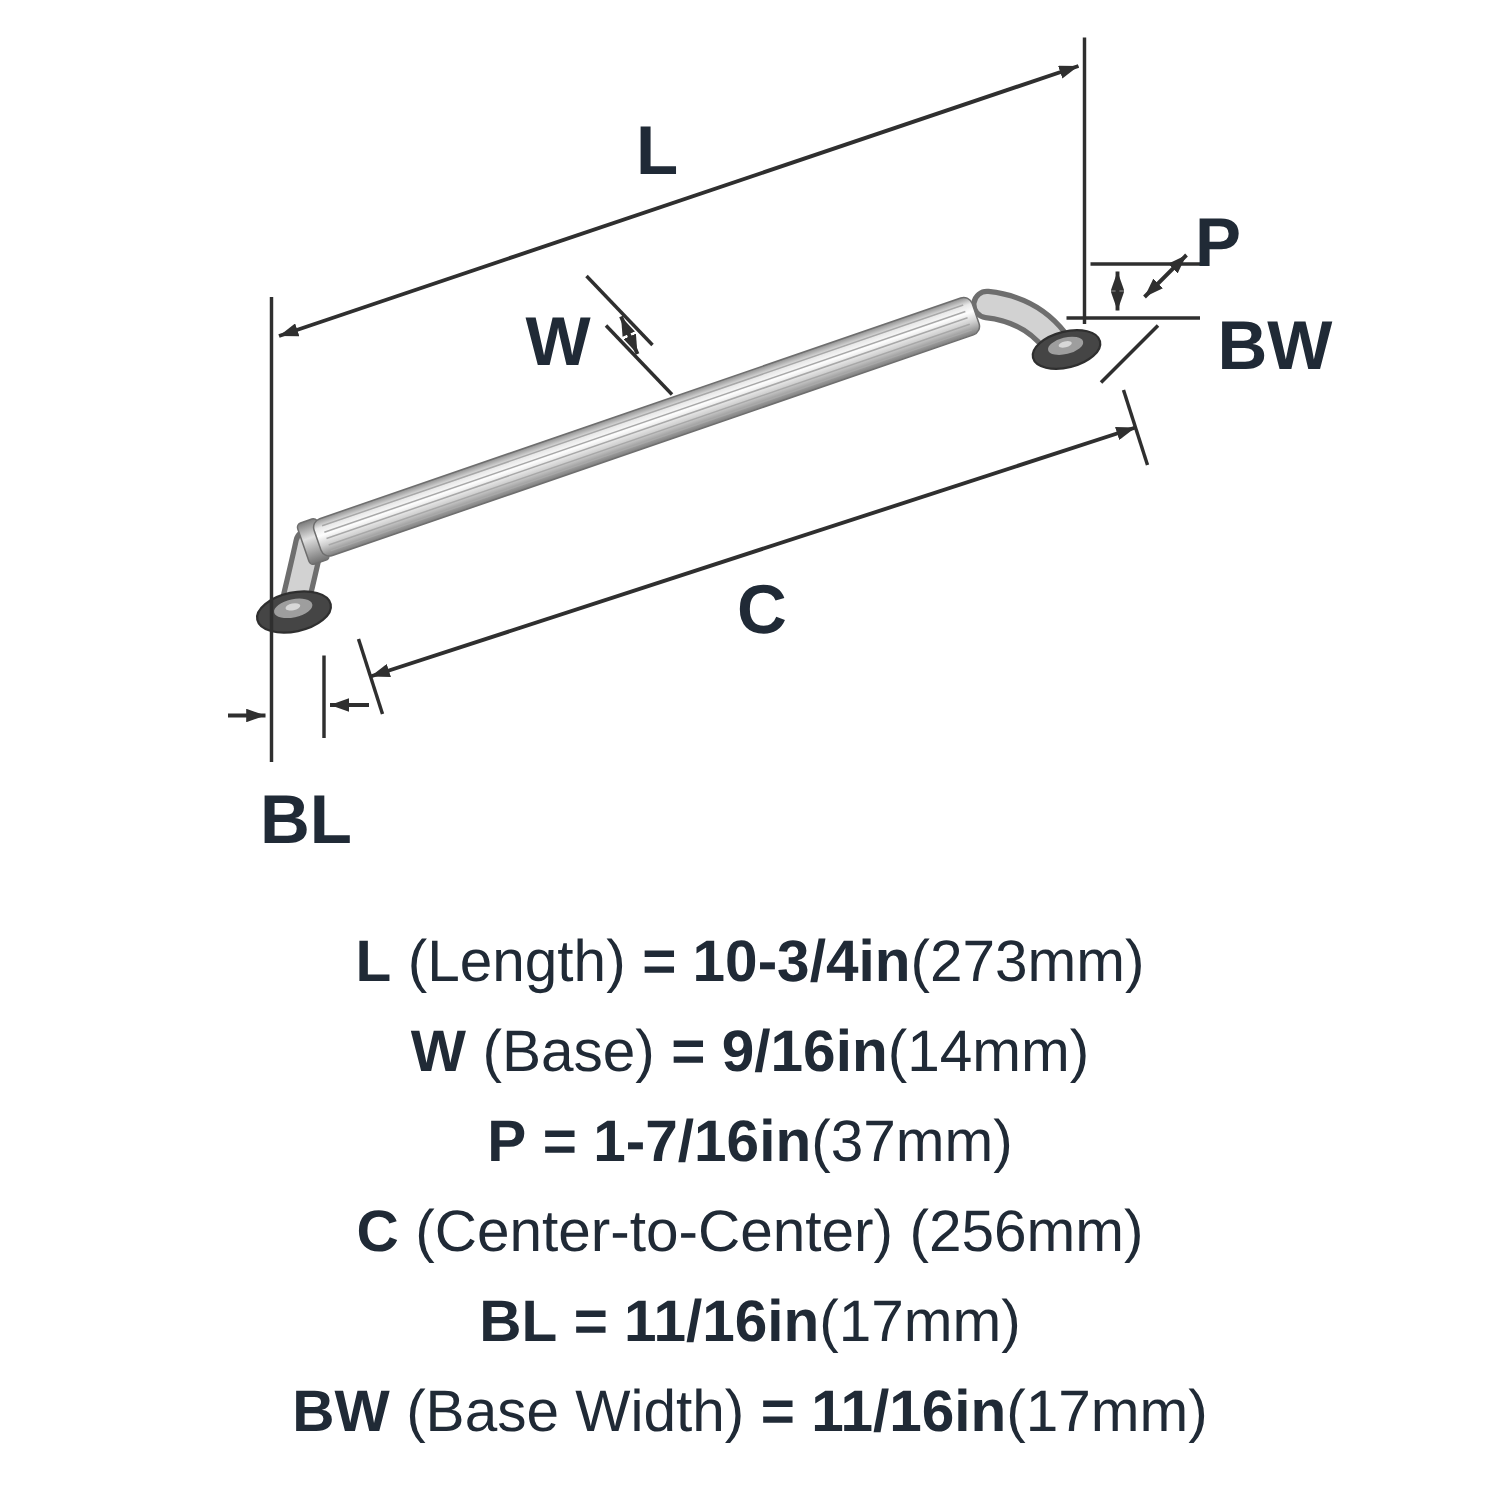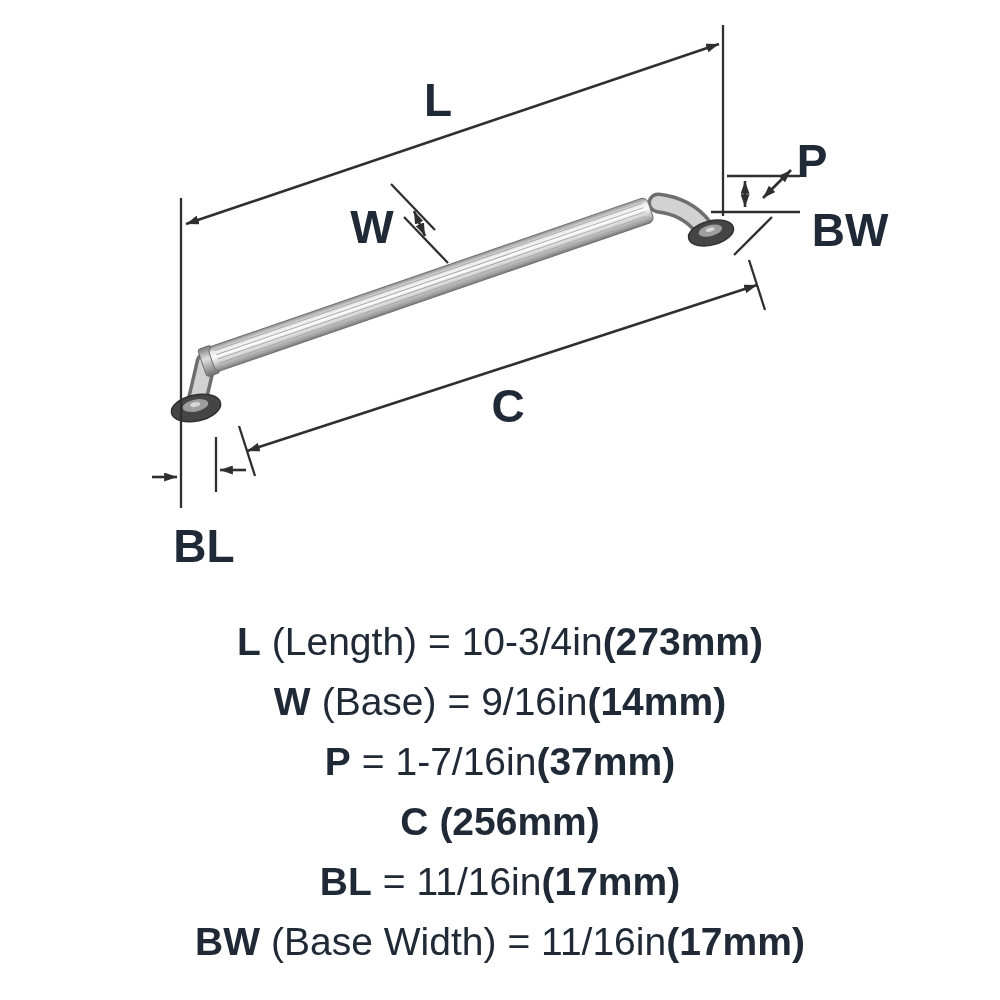--- a/index.html
+++ b/index.html
@@ -7,22 +7,22 @@
   svg{display:block;}
   .dim{stroke:#2f2f2f;stroke-width:2.6;fill:none;}
   .ext{stroke:#2f2f2f;stroke-width:2.3;fill:none;}
   .dimlabel{font-family:"Liberation Sans",sans-serif;font-weight:700;font-size:46px;fill:#202a36;}
   .spec-list{padding-top:20px;}
   .spec-row{display:flex;justify-content:center;align-items:baseline;
             font-family:"Liberation Sans",sans-serif;font-size:39px;color:#202a36;
             margin-bottom:16px;white-space:pre;}
   .abbr{font-weight:700;margin-right:11px;}
   .name{font-weight:400;margin-right:11px;}
-  .value{font-weight:400;}
-  .metric{font-weight:700;}
+  .value{font-weight:700;}
+  .metric{font-weight:400;}
 </style>
 </head>
 <body>
 
 <main>
 
   <svg width="1000" height="600" viewBox="0 0 1000 600" xmlns="http://www.w3.org/2000/svg">
     <defs>
       <marker id="arr" viewBox="0 0 10 7" refX="10" refY="3.5" markerWidth="13" markerHeight="9" markerUnits="userSpaceOnUse" orient="auto-start-reverse">
         <path d="M0,0 L10,3.5 L0,7 Z" fill="#2f2f2f"></path>
@@ -125,20 +125,21 @@
     </div>
 
     <div class="spec-row">
       <span class="abbr">P</span>
       <span class="value">= 1-7/16in</span>
       <span class="metric">(37mm)</span>
     </div>
 
     <div class="spec-row">
       <span class="abbr">C</span>
+      <span class="name">(Center-to-Center)</span>
       <span class="metric">(256mm)</span>
     </div>
 
     <div class="spec-row">
       <span class="abbr">BL</span>
       <span class="value">= 11/16in</span>
       <span class="metric">(17mm)</span>
     </div>
 
     <div class="spec-row">

